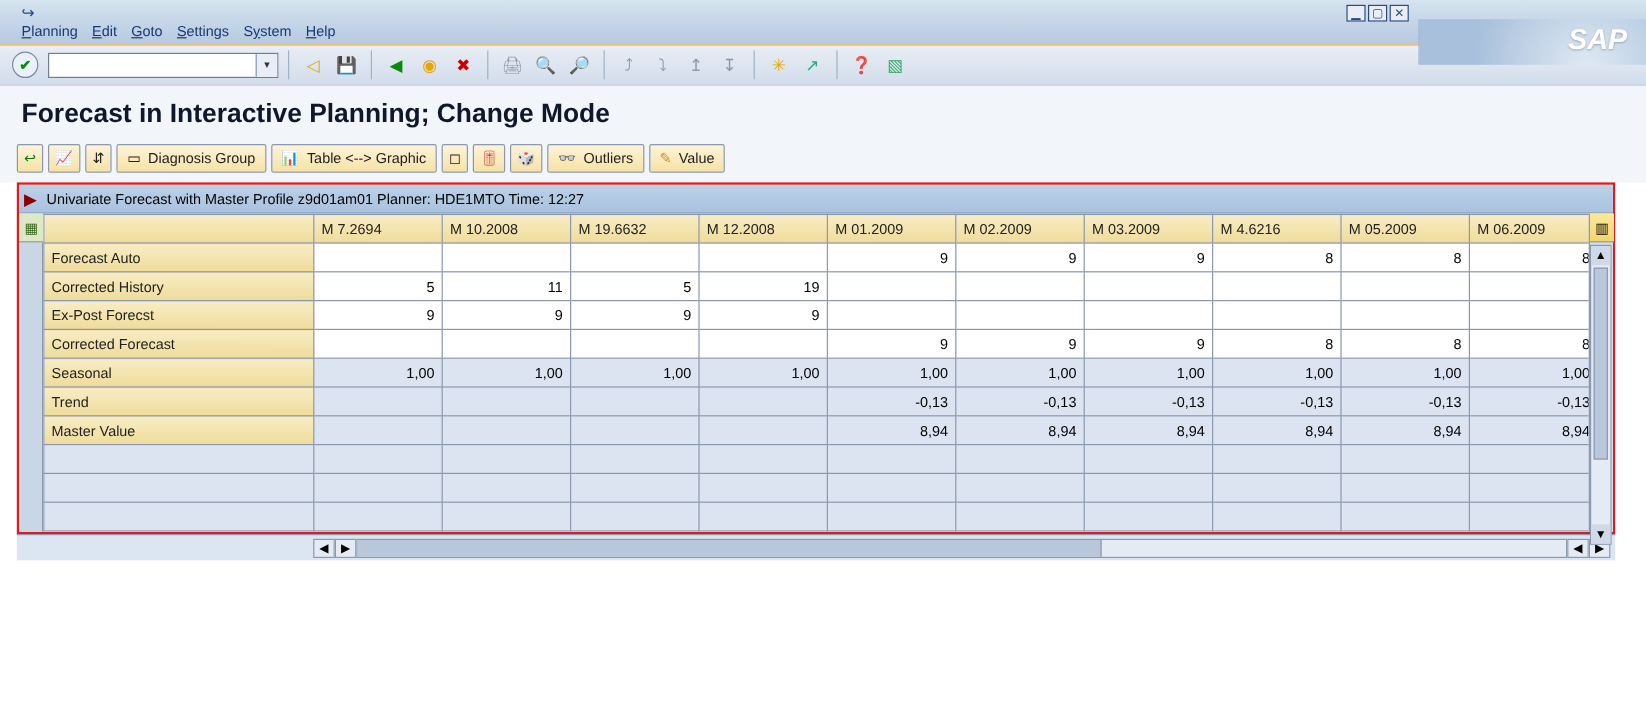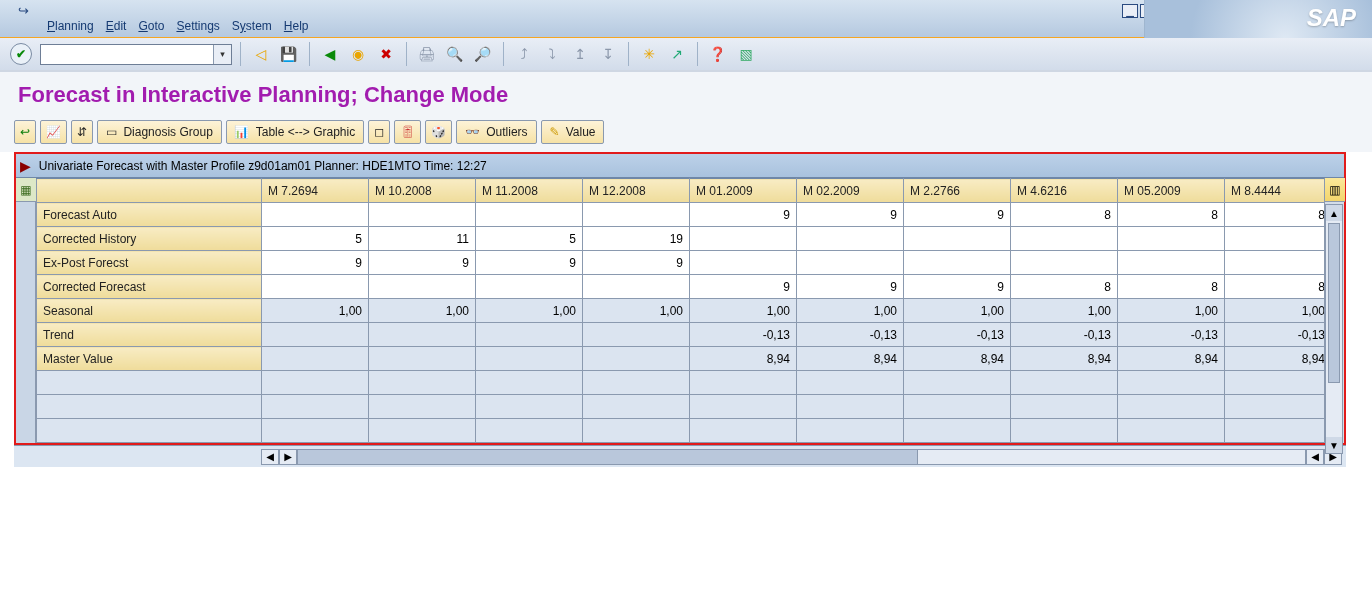--- a/index.html
+++ b/index.html
@@ -16,31 +16,31 @@
     padding-left: 18px;
     position: relative;
   }
   .titlebar .win-icon { position:absolute; top:3px; left:18px; font-size:13px; color:#2a4b80; }
   .titlebar .win-ctrls { position:absolute; top:4px; right:198px; display:flex; gap:2px; }
   .titlebar .win-ctrls span {
     width:16px; height:14px; border:1px solid #2a4b80; background:#e9eef6; display:flex;
     align-items:center; justify-content:center; font-size:10px; color:#2a4b80; cursor:pointer;
   }
   .titlebar .sap-logo {
-    position:absolute; right:0; top:0; width:228px; height:38px;
+    position:absolute; right:0; top:16px; width:190px; height:38px;
     background: radial-gradient(circle at 140px 40px, #dfe9f4 0%, #a8c0db 65%);
     border-left: 1px solid #9fb6cf;
   }
   .titlebar .sap-logo .txt {
     color:#fff; font-weight:bold; font-size:24px; font-style:italic;
     font-family: Arial, sans-serif;
     position:absolute; right:16px; top:4px; text-shadow: 0 1px 2px rgba(0,0,0,.25);
   }
   .menubar {
-    display:flex; gap:12px; padding-bottom:4px;margin-left:29px;
+    display:flex; gap:12px; padding-bottom:4px;
   }
   .menubar .menuitem {
     color:#153a72; cursor:pointer;
   }
   .menubar .menuitem .ul { text-decoration: underline; }
 
   
   .std-toolbar {
     height: 34px;
     background: linear-gradient(#e9eef6, #d2dcea);
@@ -67,21 +67,21 @@
   .ico-btn {
     width:24px; height:22px; border:1px solid transparent; border-radius:3px;
     display:flex; align-items:center; justify-content:center; cursor:pointer;
     font-size:14px;
   }
   .ico-disabled { color:#8b97aa; cursor:default; }
 
   
   .page-title {
     padding: 10px 18px 8px 18px;
-    color:#a21caf; font-size:22px; font-weight:bold;
+    color:#0f172a; font-size:22px; font-weight:bold;
     background:#f2f5f9;
   }
 
   
   .app-toolbar {
     display:flex; align-items:center; gap:4px; padding:4px 14px 8px 14px;
     background:#f2f5f9;
   }
   .app-btn {
     height:24px; padding:0 8px; border:1px solid #8a99af; border-radius:2px;
@@ -287,28 +287,28 @@
             <col class="col-month">
             <col class="col-month">
             <col class="col-month">
             <col class="col-month">
         </colgroup>
         <thead>
           <tr>
             <th></th>
             <th>M 7.2694</th>
             <th>M 10.2008</th>
-            <th>M 11.2008</th>
+            <th>M 19.6632</th>
             <th>M 12.2008</th>
             <th>M 01.2009</th>
             <th>M 02.2009</th>
-            <th>M 2.2766</th>
+            <th>M 03.2009</th>
             <th>M 4.6216</th>
             <th>M 05.2009</th>
-            <th>M 8.4444</th>
+            <th>M 06.2009</th>
           </tr>
         </thead>
         <tbody id="grid-body">
             <tr>
               <th class="rowhdr">Forecast Auto</th>
               <td></td>
               <td></td>
               <td></td>
               <td></td>
               <td>9</td>

